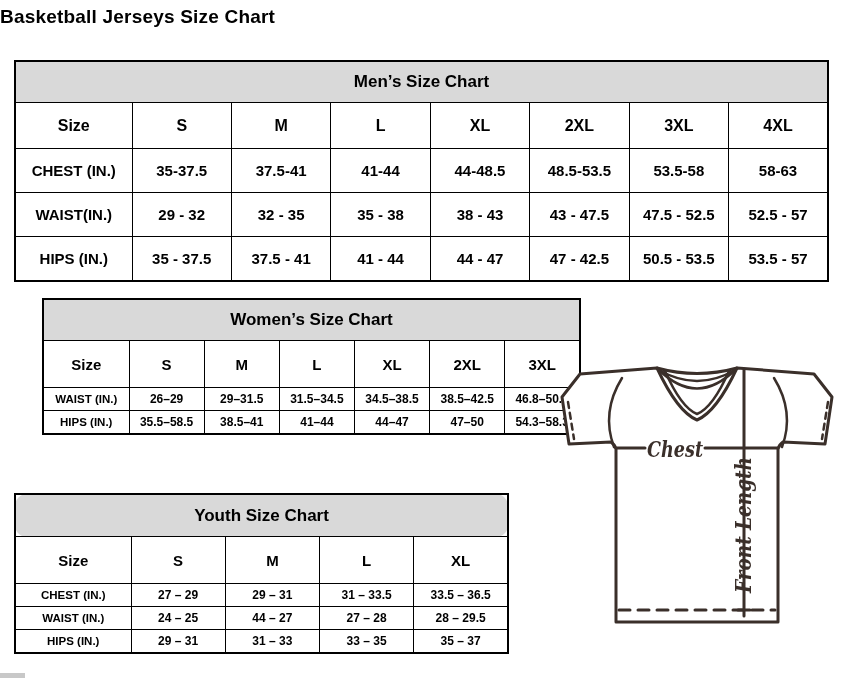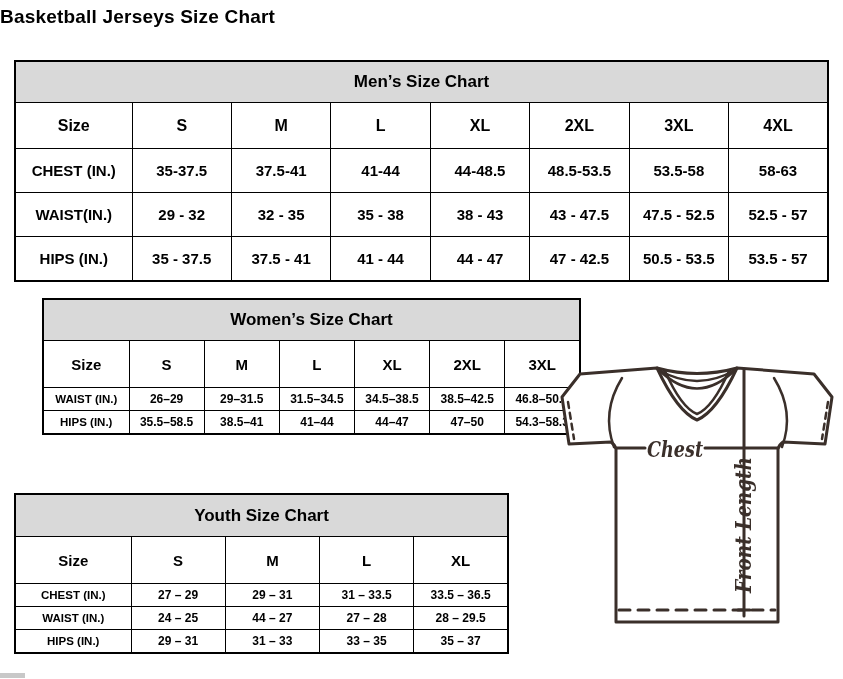--- a/index.html
+++ b/index.html
@@ -31,21 +31,21 @@
   table.womens { left:14px; top:298px; width:539px; font-size:12px;margin-left:28px; }
   .womens .band{ height:40px; font-size:17px; }
   .womens th   { height:46px; font-size:15px; }
   .womens td   { height:22px; }
   .womens .c0  { width:86px; }
   .womens .rlabel { font-size:11.5px; }
 
   table.youth  { left:14px; top:493px; width:495px; font-size:12px; }
   .youth .band { height:41px; font-size:17px; }
   .youth th    { height:46px; font-size:15px; }
-  .youth td    { height:22px; }
+  .youth td    { height:22px;border-radius:12px; }
   .youth .c0   { width:116px; }
   .youth .rlabel { font-size:11.5px; }
 
   .jersey-wrap { position:absolute; left:553px; top:358px; width:290px; height:272px; }
   .jersey-wrap svg { display:block; }
   .diagram-text {
     font-family:"DejaVu Serif", serif; font-style:italic; font-weight:bold;
     fill:#3a2f2a;
   }
   .gray-fragment {

